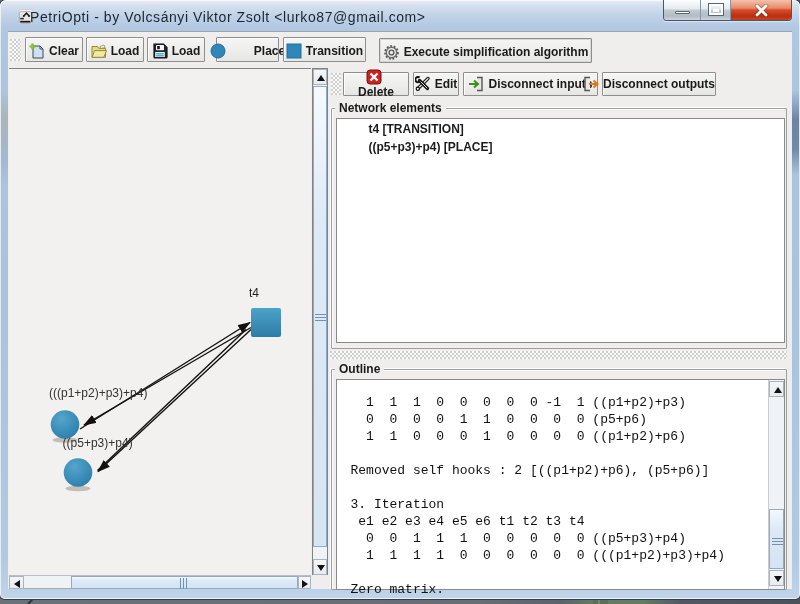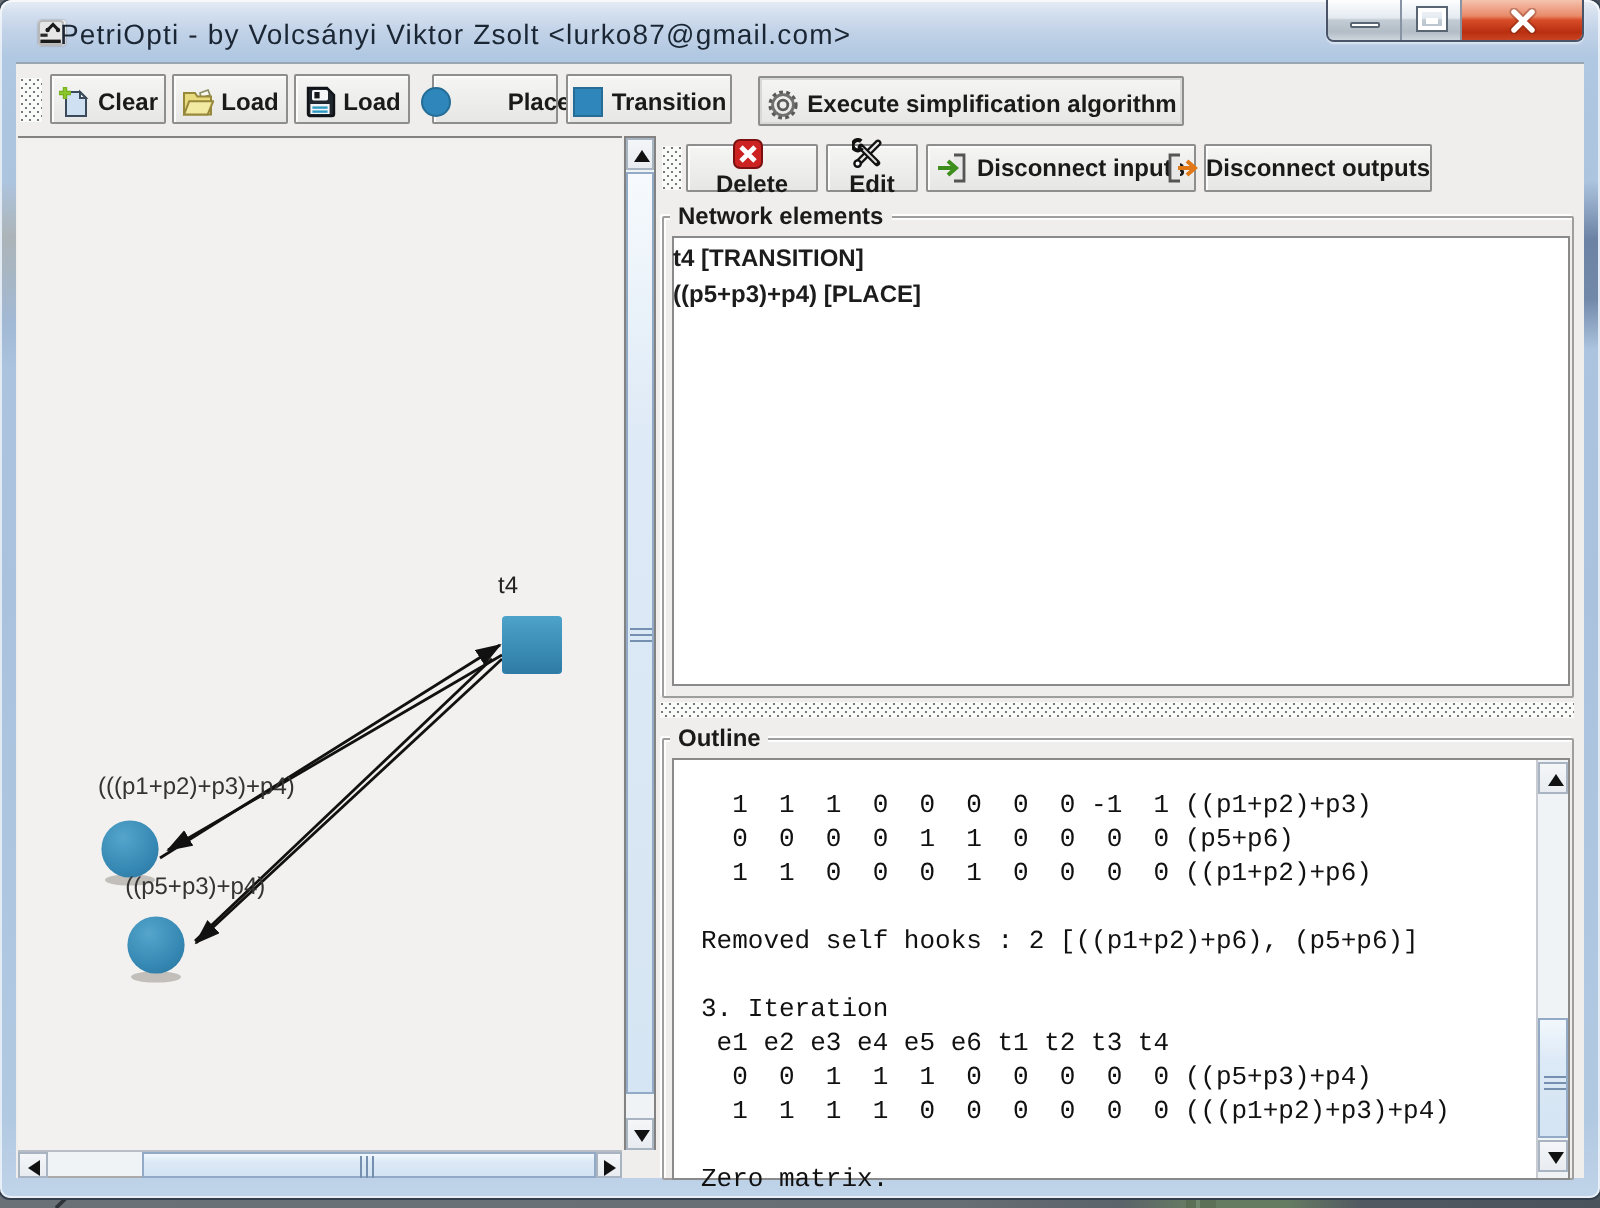--- a/index.html
+++ b/index.html
@@ -33,21 +33,21 @@
 
 .sb-btn{position:absolute;background:linear-gradient(to bottom,#f4f6f8,#e8ecf0);border:1px solid #a9b4c2;}
 .sb-thumb{position:absolute;background:linear-gradient(to bottom,#f2f8fd,#dce9f6 35%,#d4e4f3);border:1px solid #92aac6;}
 .tri{position:absolute;width:0;height:0;}
 .gripv{position:absolute;width:11px;height:1px;background:#7590ae;}
 .griph{position:absolute;width:1px;height:11px;background:#7590ae;}
 
 .etchbox{position:absolute;border:1px solid #9e9e9e;box-shadow:1px 1px 0 #fdfdfd inset, -1px -1px 0 #fdfdfd;border-radius:1px;}
 .etchtitle{position:absolute;font-weight:bold;font-size:12px;color:#1a1a1a;background:#efeeec;padding:0 4px;}
 .whitebox{position:absolute;background:#fff;border:1px solid #8a8a8a;}
-.listitem{position:absolute;left:0px;font-weight:bold;font-size:12px;color:#1c1c1c;white-space:nowrap;}
+.listitem{position:absolute;left:0px;font-weight:bold;font-size:12px;color:#1c1c1c;white-space:nowrap;padding-left:32px;}
 #outpre{position:absolute;left:-1px;top:-1px;margin:15px;font-family:"Liberation Mono",monospace;font-size:13px;line-height:17px;color:#111;}
 </style></head>
 <body>
 <div id="desk"></div>
 <div style="position:absolute;left:593px;top:598px;width:15px;height:6px;background:#3d4449;"></div>
 <div style="position:absolute;left:598px;top:598px;width:2px;height:6px;background:#707a80;"></div>
 <div style="position:absolute;left:560px;top:599px;width:120px;height:5px;background:linear-gradient(to right,rgba(110,140,90,0),rgba(116,148,96,0.55) 30%,rgba(116,148,96,0.55) 70%,rgba(110,140,90,0));"></div>
 <svg style="position:absolute;left:0;top:590px;" width="120" height="14">
     <path d="M28 14 C 33 9, 37 5, 41 2" stroke="#2e3338" stroke-width="1.8" fill="none"></path>
   </svg>
@@ -193,21 +193,21 @@
     </div>
 
     <div class="dots" style="left:322.5px;top:41px;width:10px;height:22px;"></div>
     <div class="tbtn" style="left:335px;top:40px;width:66px;height:24px;flex-direction:column;">
       <svg class="ic" width="16" height="16" viewBox="0 0 16 16">
         <rect x="1" y="1" width="14" height="14" rx="3" fill="#cc2222" stroke="#7a1010" stroke-width="1"></rect>
         <path d="M4.5 4.5 L11.5 11.5 M11.5 4.5 L4.5 11.5" stroke="#fff" stroke-width="2.4"></path>
       </svg>
       <div class="lbl">Delete</div>
     </div>
-    <div class="tbtn" style="left:405px;top:40px;width:46px;height:24px;flex-direction:column;">
+    <div class="tbtn" style="left:405px;top:40px;width:46px;height:24px;">
       <svg class="ic" width="16" height="16" viewBox="0 0 16 16">
         <path d="M13 2.5 L3.5 12" stroke="#111" stroke-width="3.4" stroke-linecap="round"></path>
         <path d="M13 2.5 L3.5 12" stroke="#e8e8e8" stroke-width="1.2" stroke-linecap="round"></path>
         <circle cx="2.8" cy="12.8" r="1.6" fill="#fff" stroke="#111" stroke-width="1.2"></circle>
         <path d="M4.5 4.5 L12.5 12.5" stroke="#111" stroke-width="3.2" stroke-linecap="round"></path>
         <path d="M5 5 L12 12" stroke="#ddd" stroke-width="1" stroke-linecap="round"></path>
         <path d="M4.6 1.6 a2.6 2.6 0 1 0 0.5 3.4" fill="none" stroke="#111" stroke-width="2"></path>
       </svg>
       <div class="lbl">Edit</div>
     </div>

